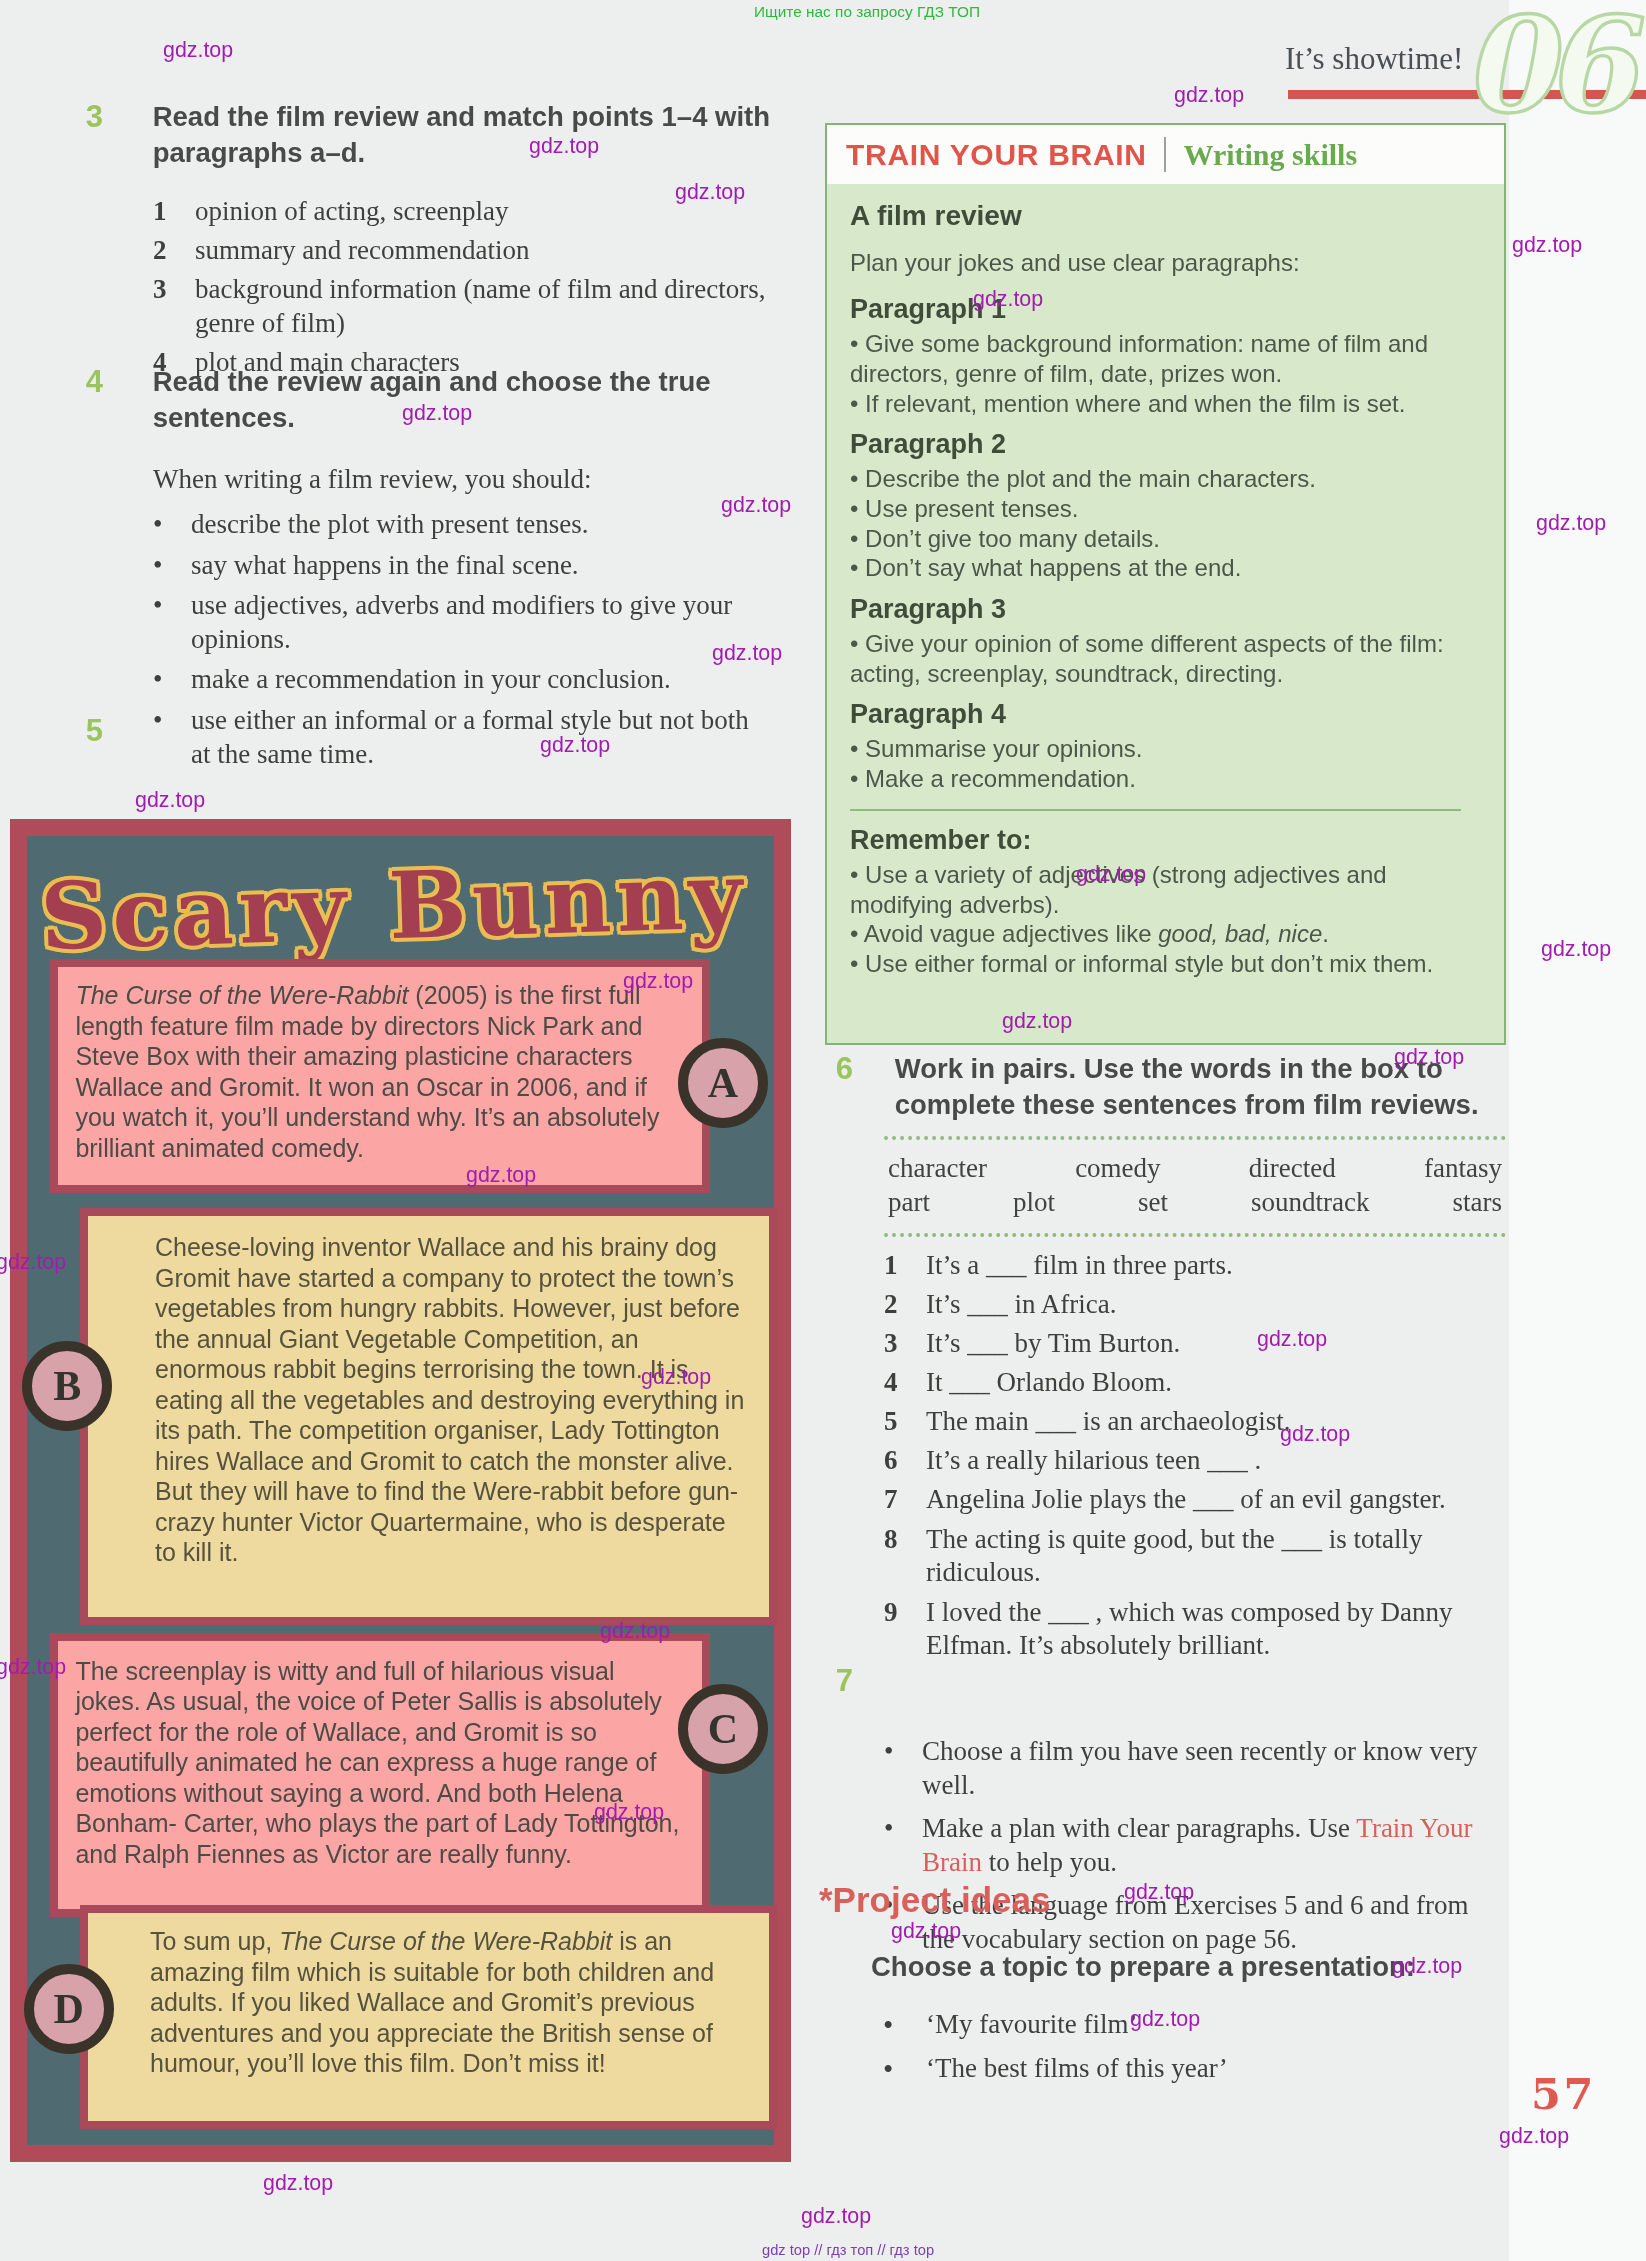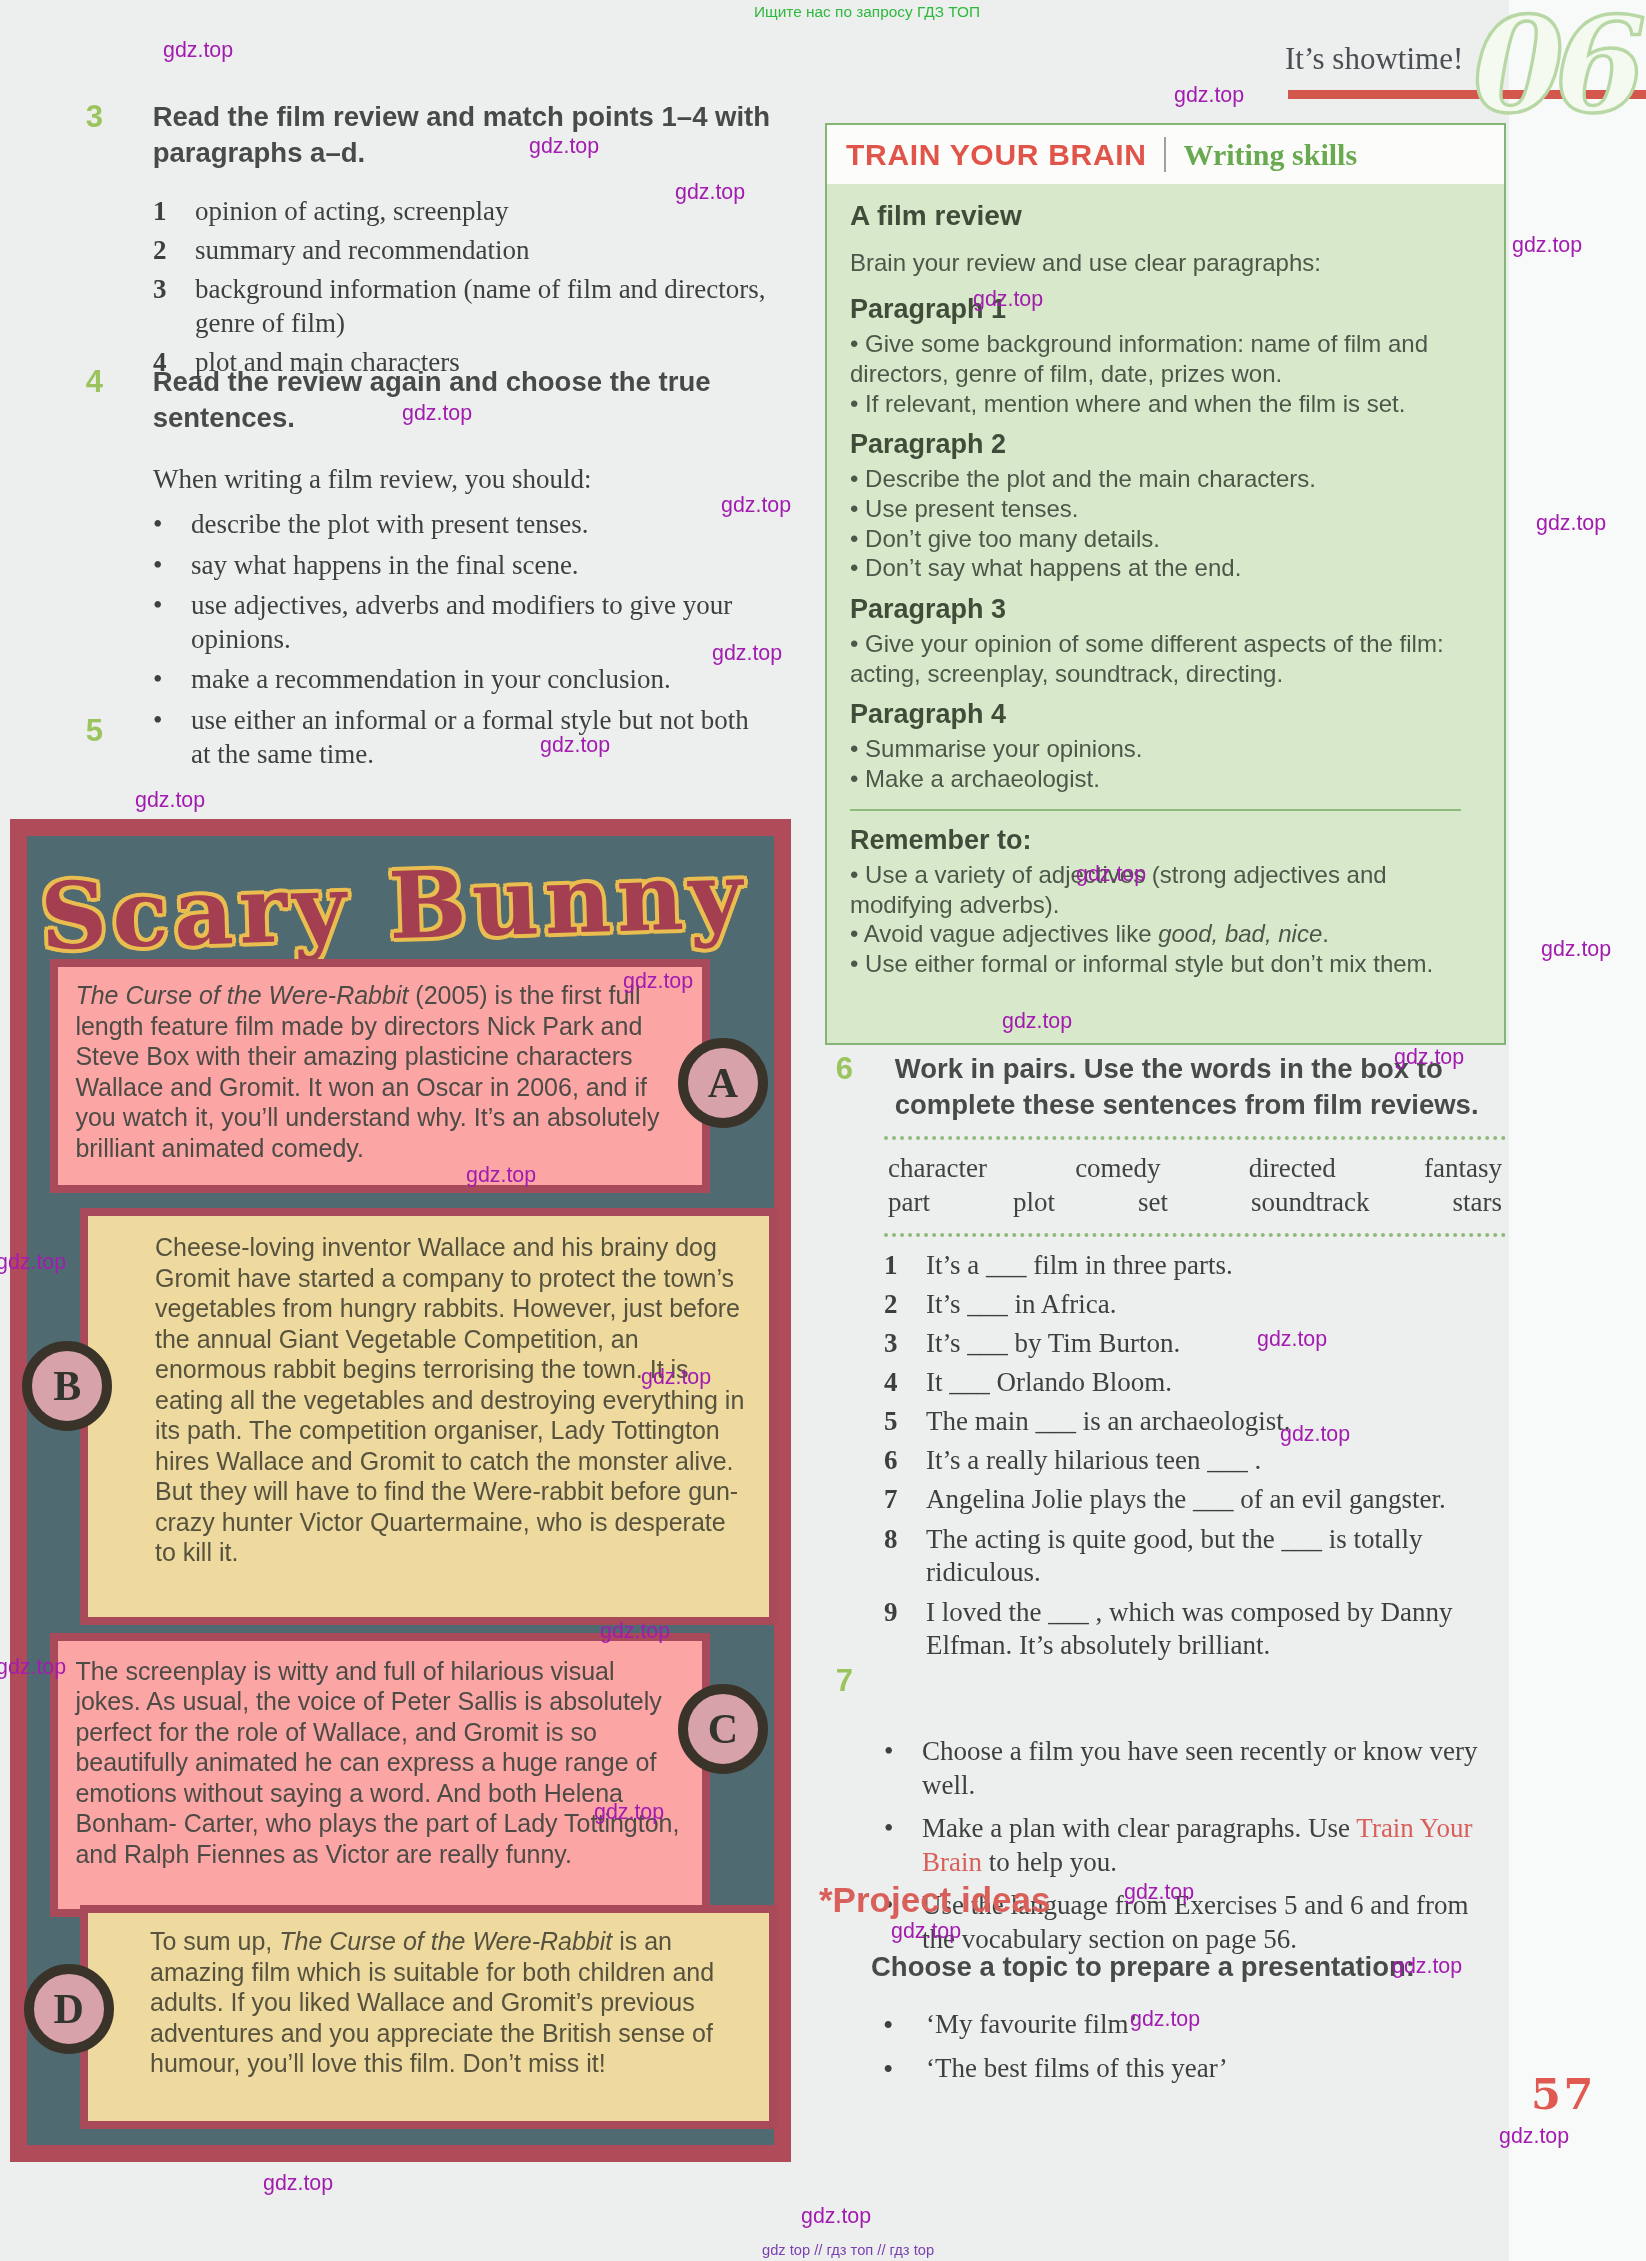--- a/index.html
+++ b/index.html
@@ -153,38 +153,38 @@
   </div>
 
   <div class="tb-box">
     <div class="tb-head">
       <span class="tb-title">TRAIN YOUR BRAIN</span>
       <span class="tb-div"></span>
       <span class="tb-sub">Writing skills</span>
     </div>
     <div class="tb-body">
       <div class="tb-h1">A film review</div>
-      <div class="tb-p">Brain your review and use clear paragraphs:</div>
+      <div class="tb-p">Plan your jokes and use clear paragraphs:</div>
 
       <div class="tb-ph">Paragraph 1</div>
       <div class="tb-b">• Give some background information: name of film and directors, genre of film, date, prizes won.</div>
       <div class="tb-b">• If relevant, mention where and when the film is set.</div>
 
       <div class="tb-ph">Paragraph 2</div>
       <div class="tb-b">• Describe the plot and the main characters.</div>
       <div class="tb-b">• Use present tenses.</div>
       <div class="tb-b">• Don’t give too many details.</div>
       <div class="tb-b">• Don’t say what happens at the end.</div>
 
       <div class="tb-ph">Paragraph 3</div>
       <div class="tb-b">• Give your opinion of some different aspects of the film: acting, screenplay, soundtrack, directing.</div>
 
       <div class="tb-ph">Paragraph 4</div>
       <div class="tb-b">• Summarise your opinions.</div>
-      <div class="tb-b">• Make a archaeologist.</div>
+      <div class="tb-b">• Make a recommendation.</div>
 
       <hr class="tb-hr">
 
       <div class="tb-ph" style="margin-top:0;">Remember to:</div>
       <div class="tb-b">• Use a variety of adjectives (strong adjectives and modifying adverbs).</div>
       <div class="tb-b"><span>• Avoid vague adjectives like </span><span class="it">good, bad, nice</span><span>.</span></div>
       <div class="tb-b">• Use either formal or informal style but don’t mix them.</div>
     </div>
   </div>
 

